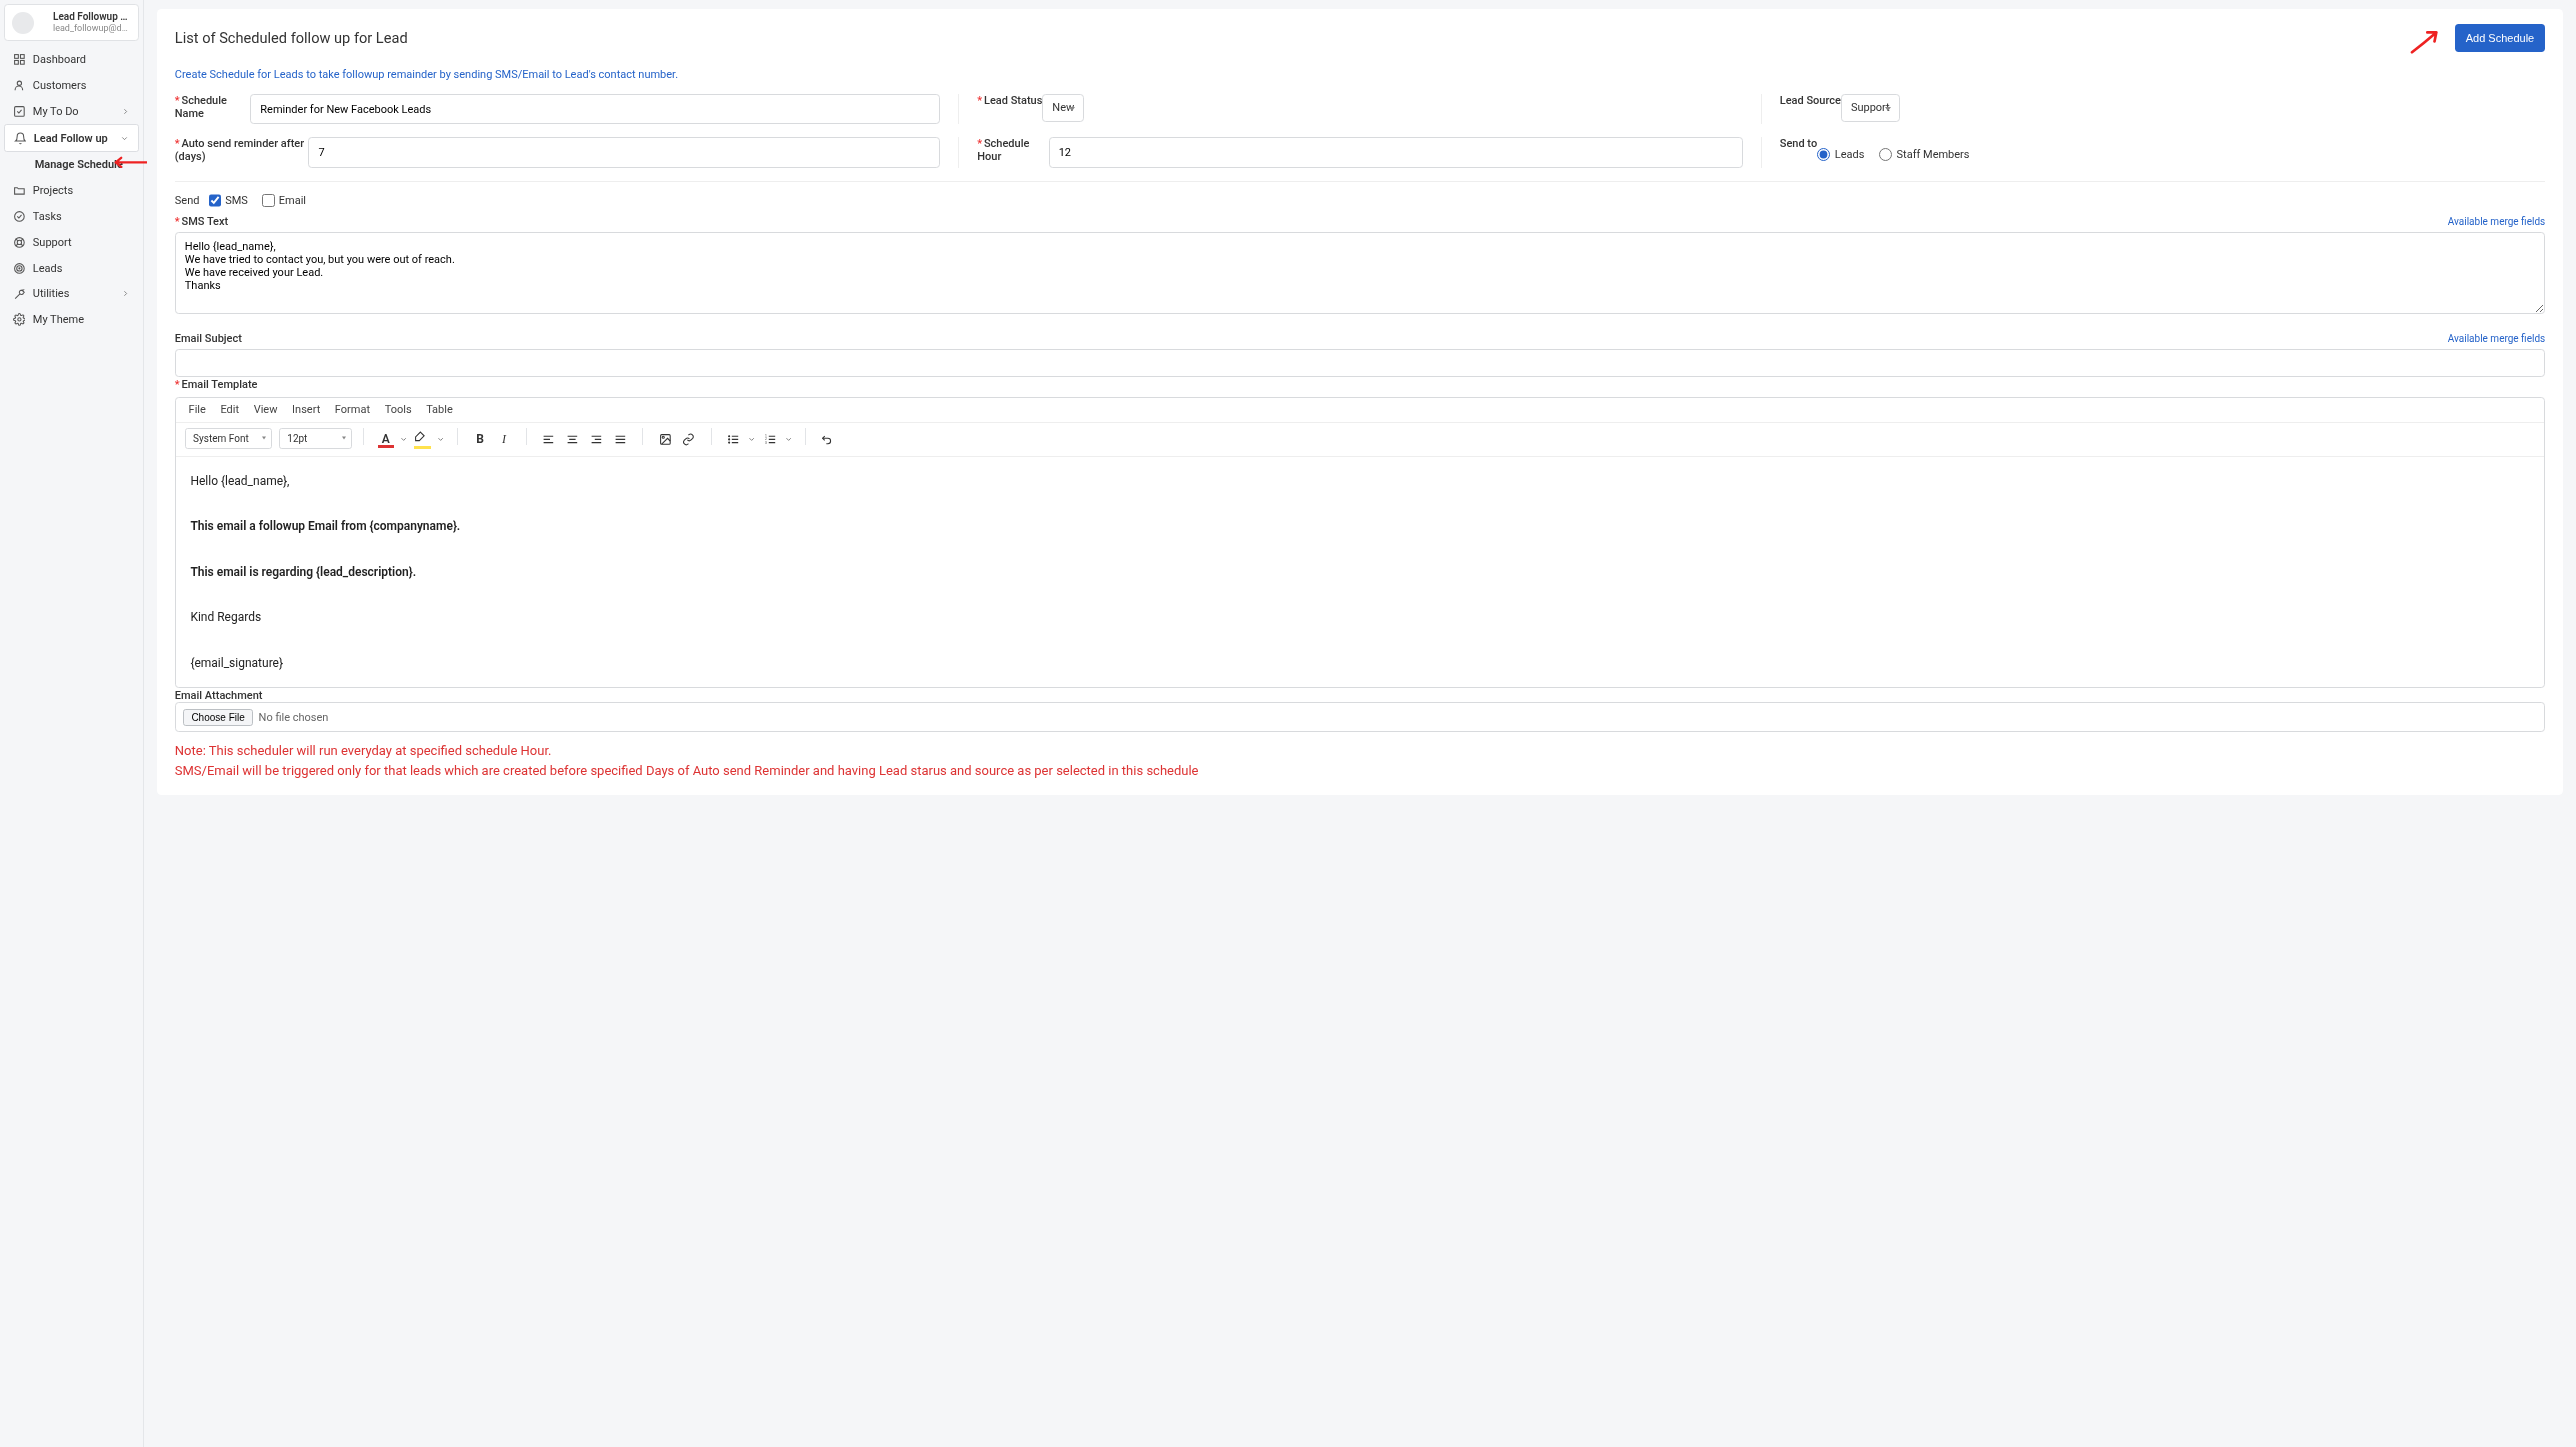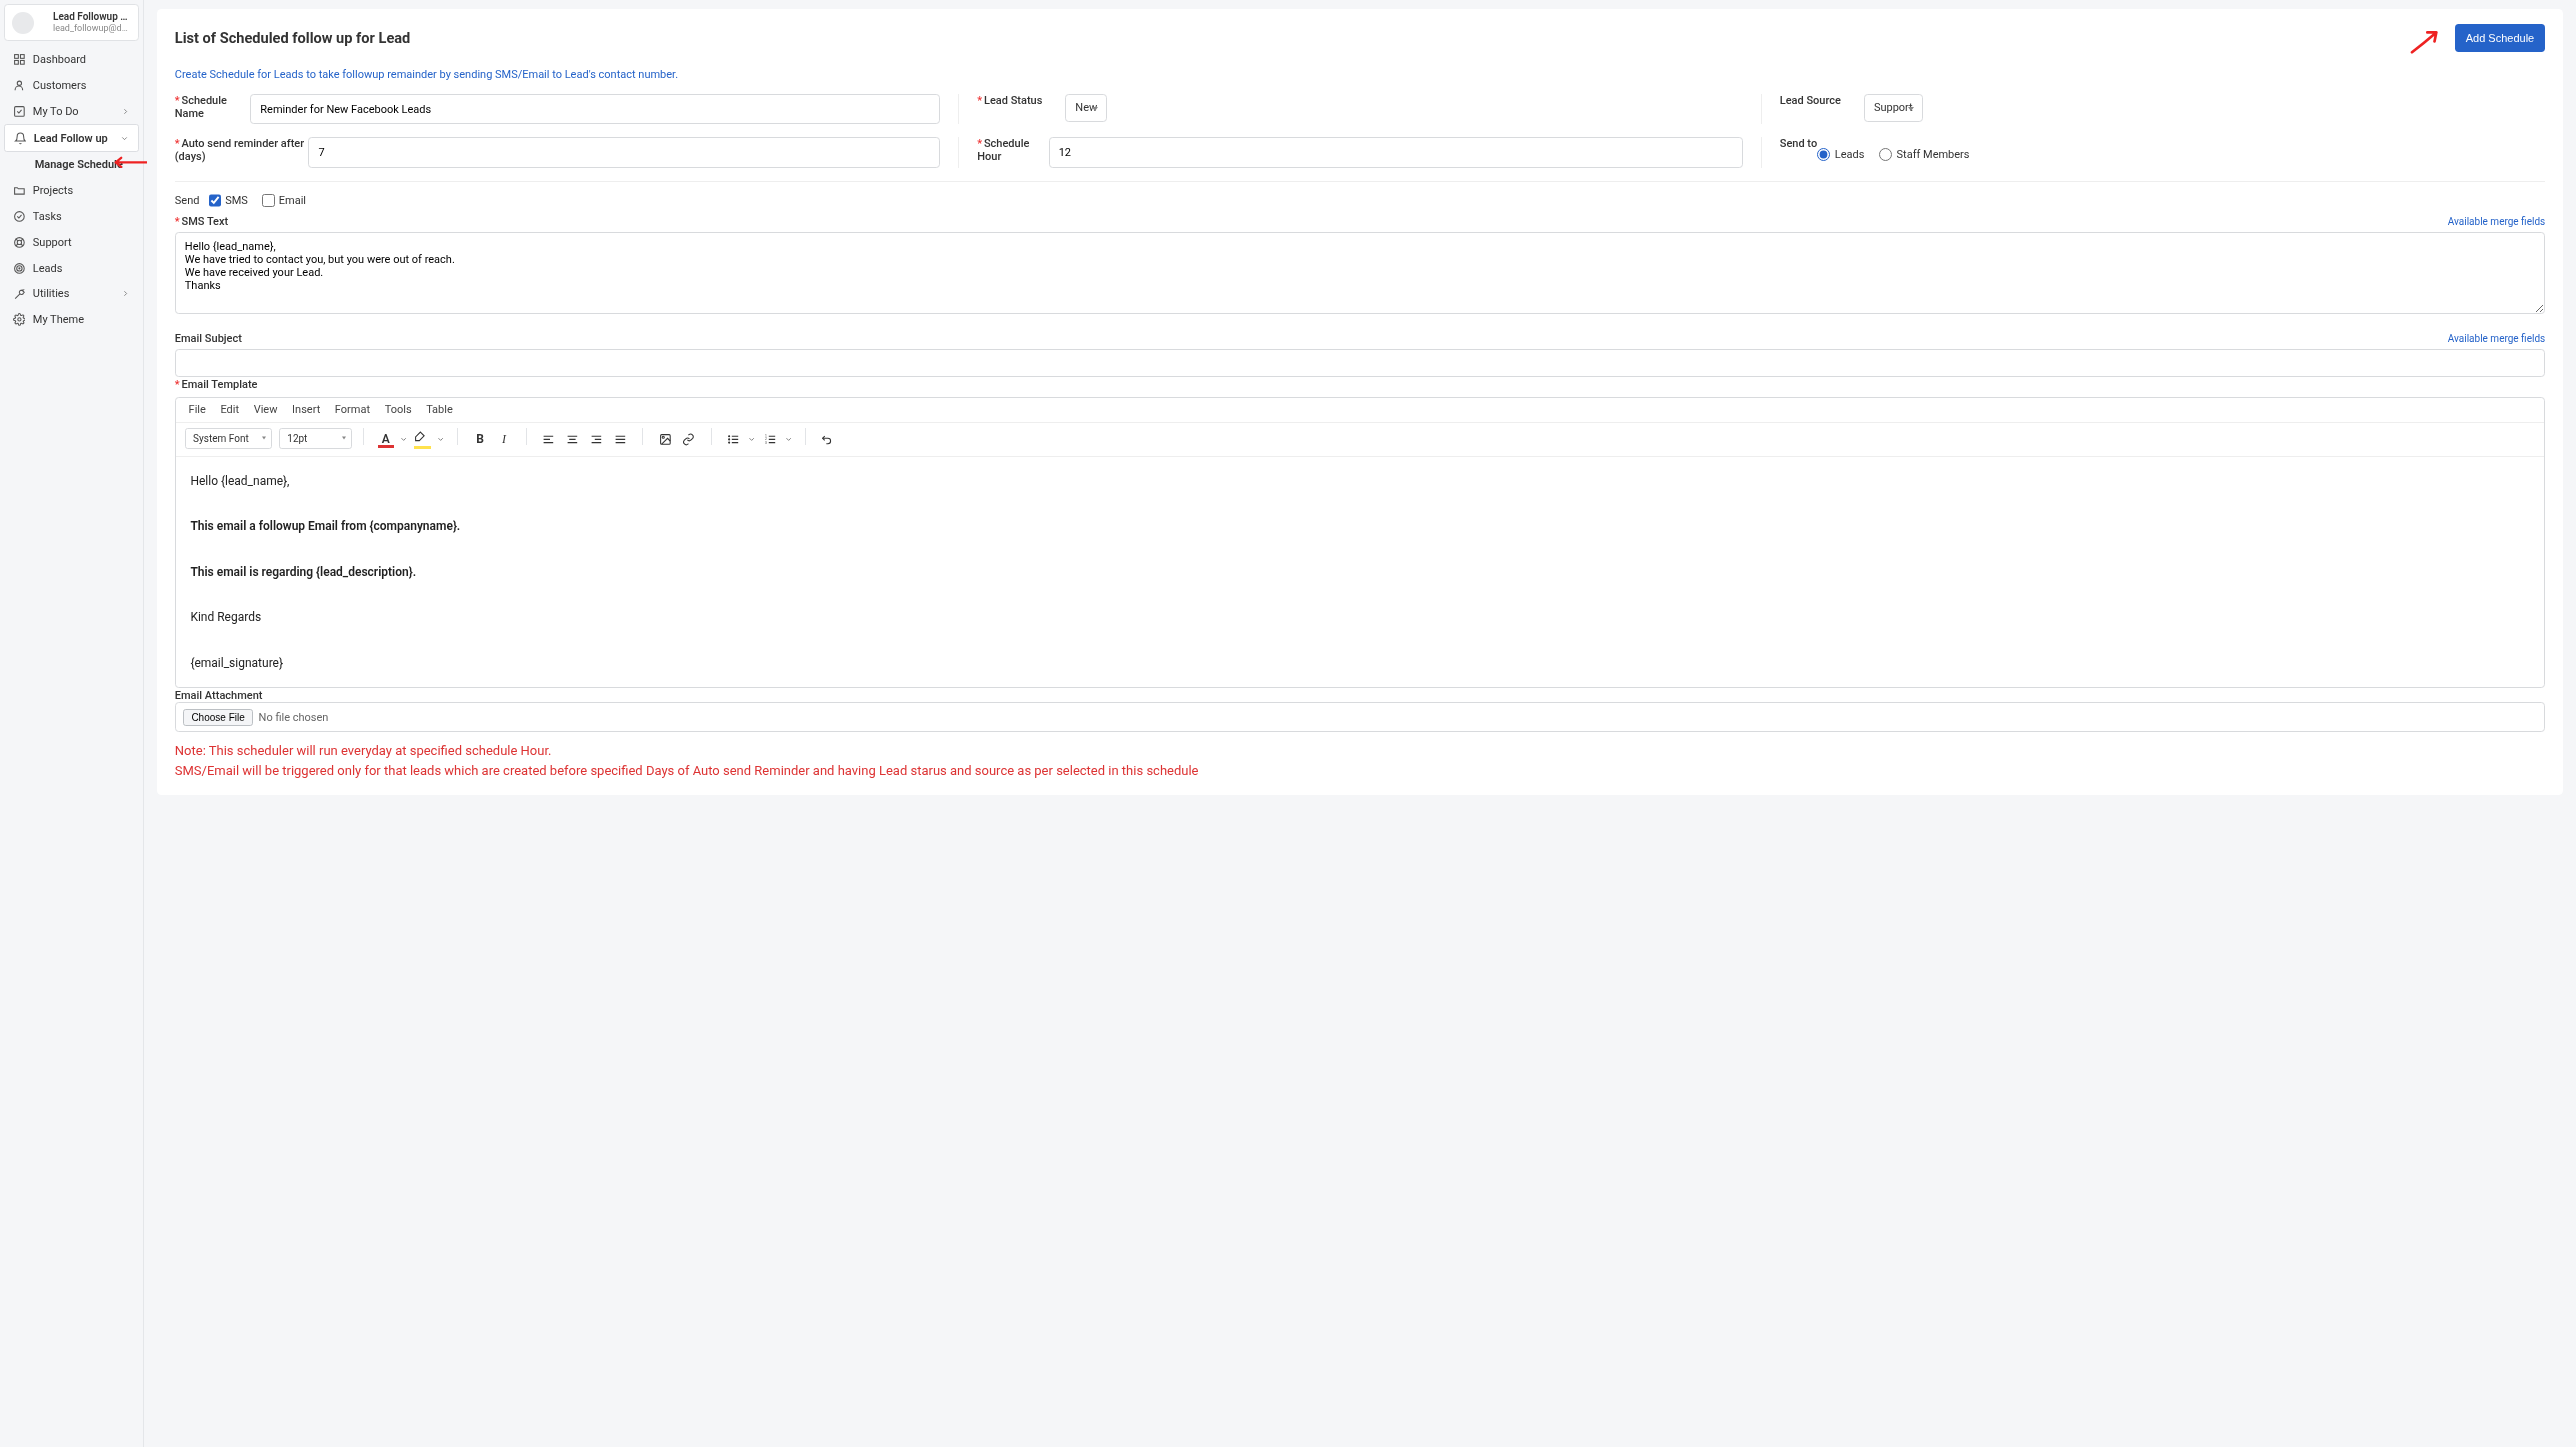--- a/index.html
+++ b/index.html
@@ -66,21 +66,21 @@
       background: #fff;
       border-radius: 4.6px;
       padding: 14.6px 18px;
     }
     .panel-head {
       display: flex;
       justify-content: space-between;
       align-items: center;
       margin-bottom: 16.4px;
     }
-    .page-title { font-size: 14.6px; font-weight: 700; }
+    .page-title { font-size: 14.6px; font-weight: 400; }
     .btn-primary {
       background: #2563c9;
       color: #fff;
       border: none;
       border-radius: 3.7px;
       padding: 8px 11px;
       font-size: 11px;
       cursor: pointer;
     }
     
@@ -95,21 +95,21 @@
       width: 100%;
       border: 0.9px solid #d8dadd;
       border-radius: 3.7px;
       padding: 6.4px 9px;
       font-size: 11px;
       background: #fff;
       font-family: inherit;
     }
     .textarea { resize: both; height:82px; }
     .select { appearance: none; background-image: none; position: relative; }
-    .select-wrap { position: relative; margin-left: 23px; }
+    .select-wrap { position: relative; }
     .select-wrap::after {
       content: "";
       position: absolute; right: 9px; top: 50%;
       width:0;height:0;border-left:3.7px solid transparent;border-right:3.7px solid transparent;border-top:4.6px solid #888;
       transform: translateY(-50%);
     }
 
     .radio-group { display: flex; gap: 14.6px; align-items: center; font-size: 11px; padding-top:3.7px;}
     .radio-group label { display:flex; align-items:center; gap:4.6px; cursor:pointer;}
     input[type=radio]{ accent-color:#2563c9; }

